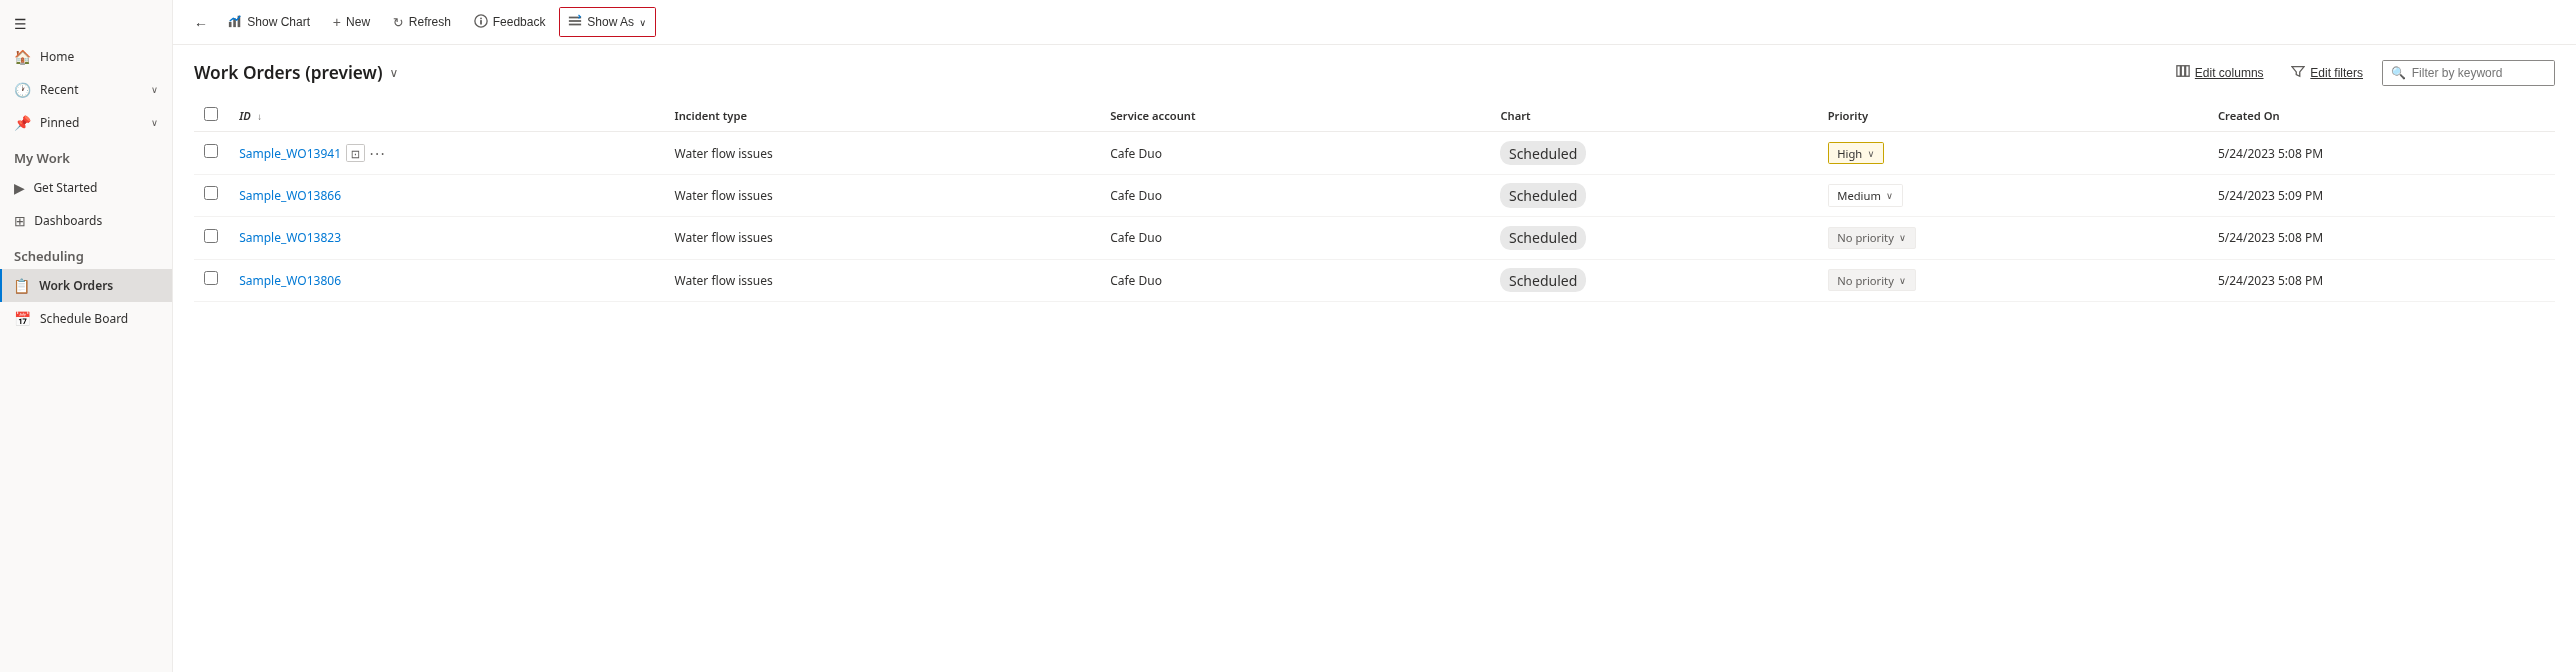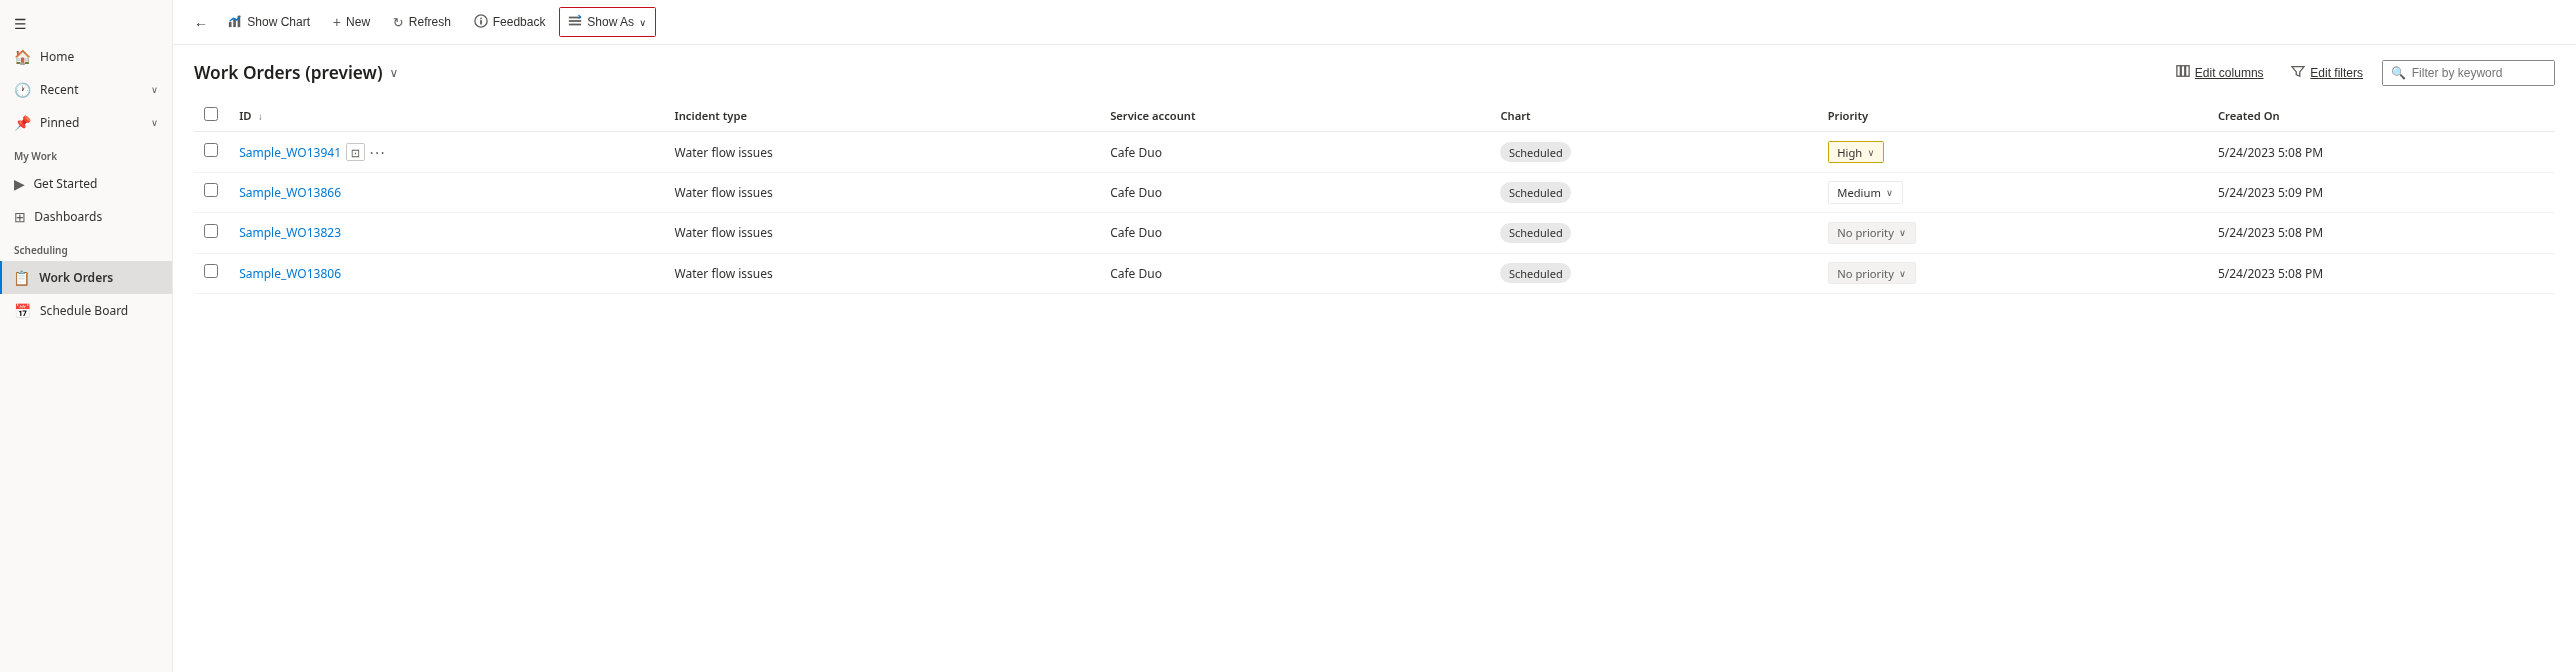--- a/index.html
+++ b/index.html
@@ -27,21 +27,21 @@
       padding: 7px 14px;
       cursor: pointer;
       color: #323130;
       gap: 8.6px;
       font-size: 12px;
     }
     .sidebar-nav-item .icon { font-size: 14px; color: #605e5c; }
     .sidebar-nav-item .chevron { margin-left: auto; font-size: 9.5px; color: #605e5c; }
     .sidebar-section-label {
       padding: 10.4px 14px 3.5px;
-      font-size: 10px;
+      font-size: 13px;
       font-weight: 600;
       color: #605e5c;
       text-transform: none;
     }
     .sidebar-nav-item.active {
       background: #e1dfdd;
       border-left: 2.6px solid #0078d4;
       padding-left: 11.2px;
       font-weight: 600;
     }
@@ -177,21 +177,21 @@
       color: #0078d4;
       cursor: pointer;
       text-decoration: none;
     }
     .status-badge {
       display: inline-flex;
       align-items: center;
       padding: 2.6px 8.6px;
       background: #e8e8e8;
       border-radius: 10.4px;
-      font-size: 11px;
+      font-size: 14px;
       color: #323130;
     }
     .priority-badge {
       display: inline-flex;
       align-items: center;
       gap: 5.2px;
       padding: 2.6px 8.6px;
       border: 0.9px solid #edebe9;
       border-radius: 1.7px;
       font-size: 11.2px;
@@ -208,21 +208,21 @@
       align-items: center;
       gap: 3.5px;
       opacity: 0;
     }
     .id-cell {
       display: flex;
       align-items: center;
       gap: 5.2px;
     }
     .sort-icon { color: #605e5c; font-size: 9.5px; margin-left: 3.5px; }
-    .col-id { min-width: 155px; }
+    .col-id { min-width: 155px; font-style: italic; }
     .col-incident { min-width: 173px; }
     .col-service { min-width: 155px; }
     .col-status { min-width: 130px; }
     .col-priority { min-width: 155px; }
     .col-created { min-width: 138px; }
   </style>
 </head>
 <body>
 
 <nav class="sidebar">

